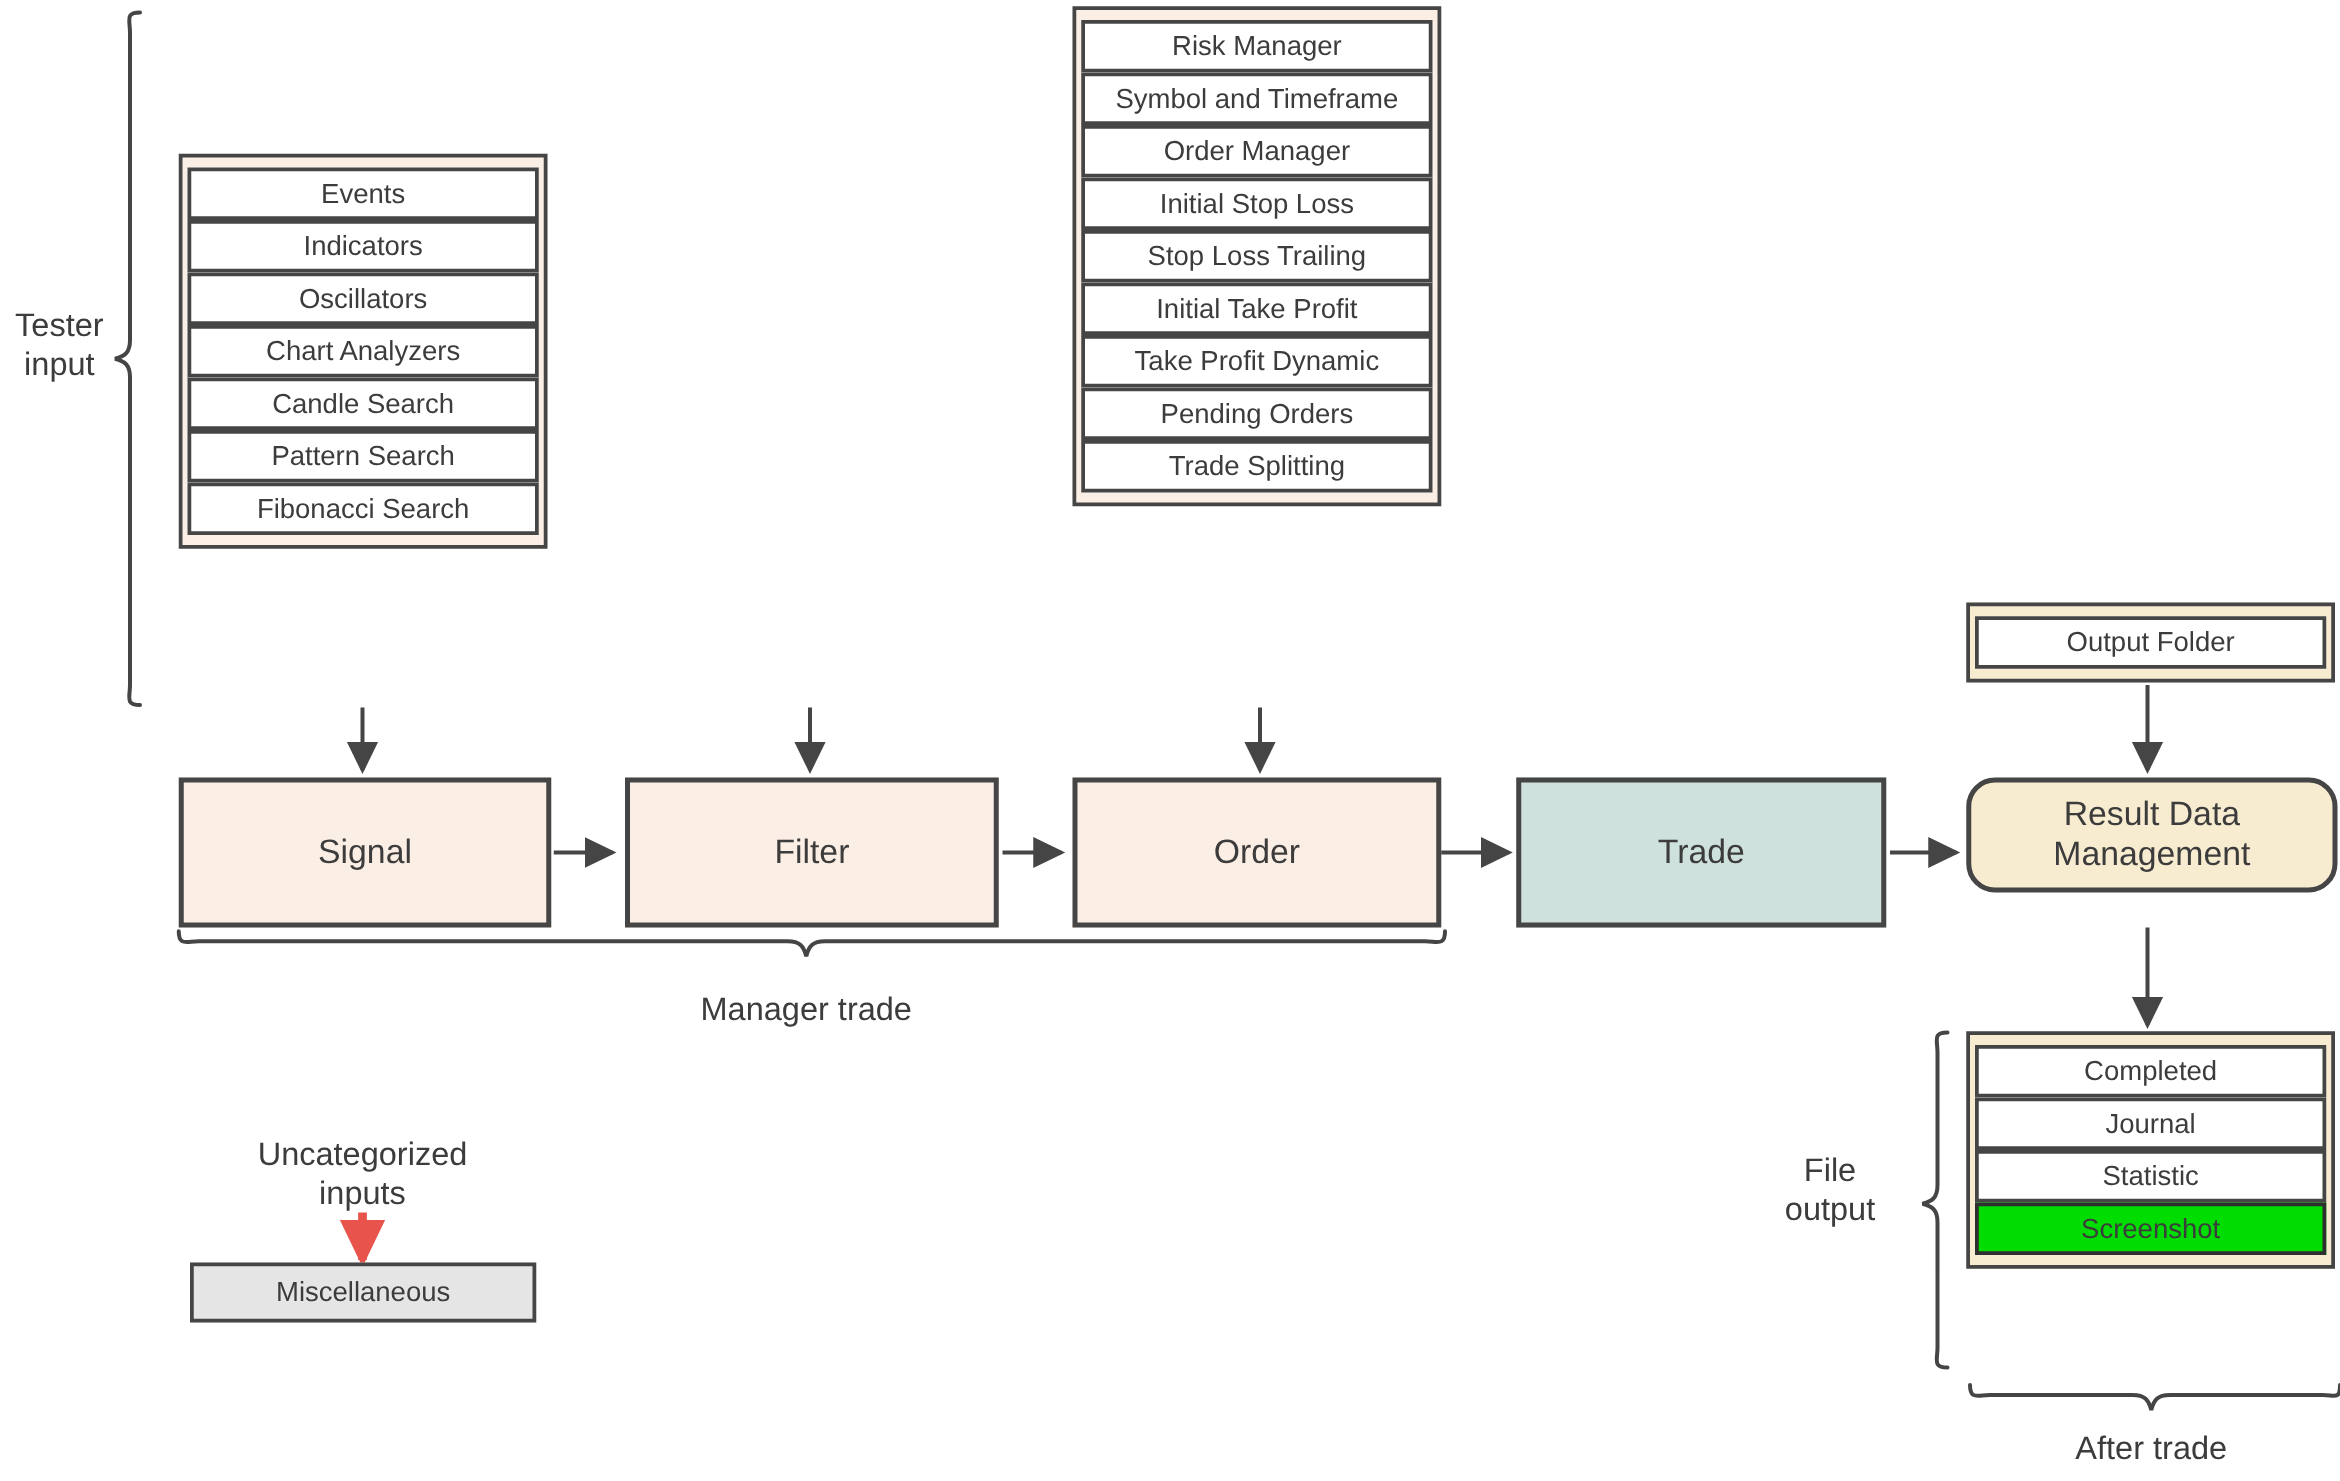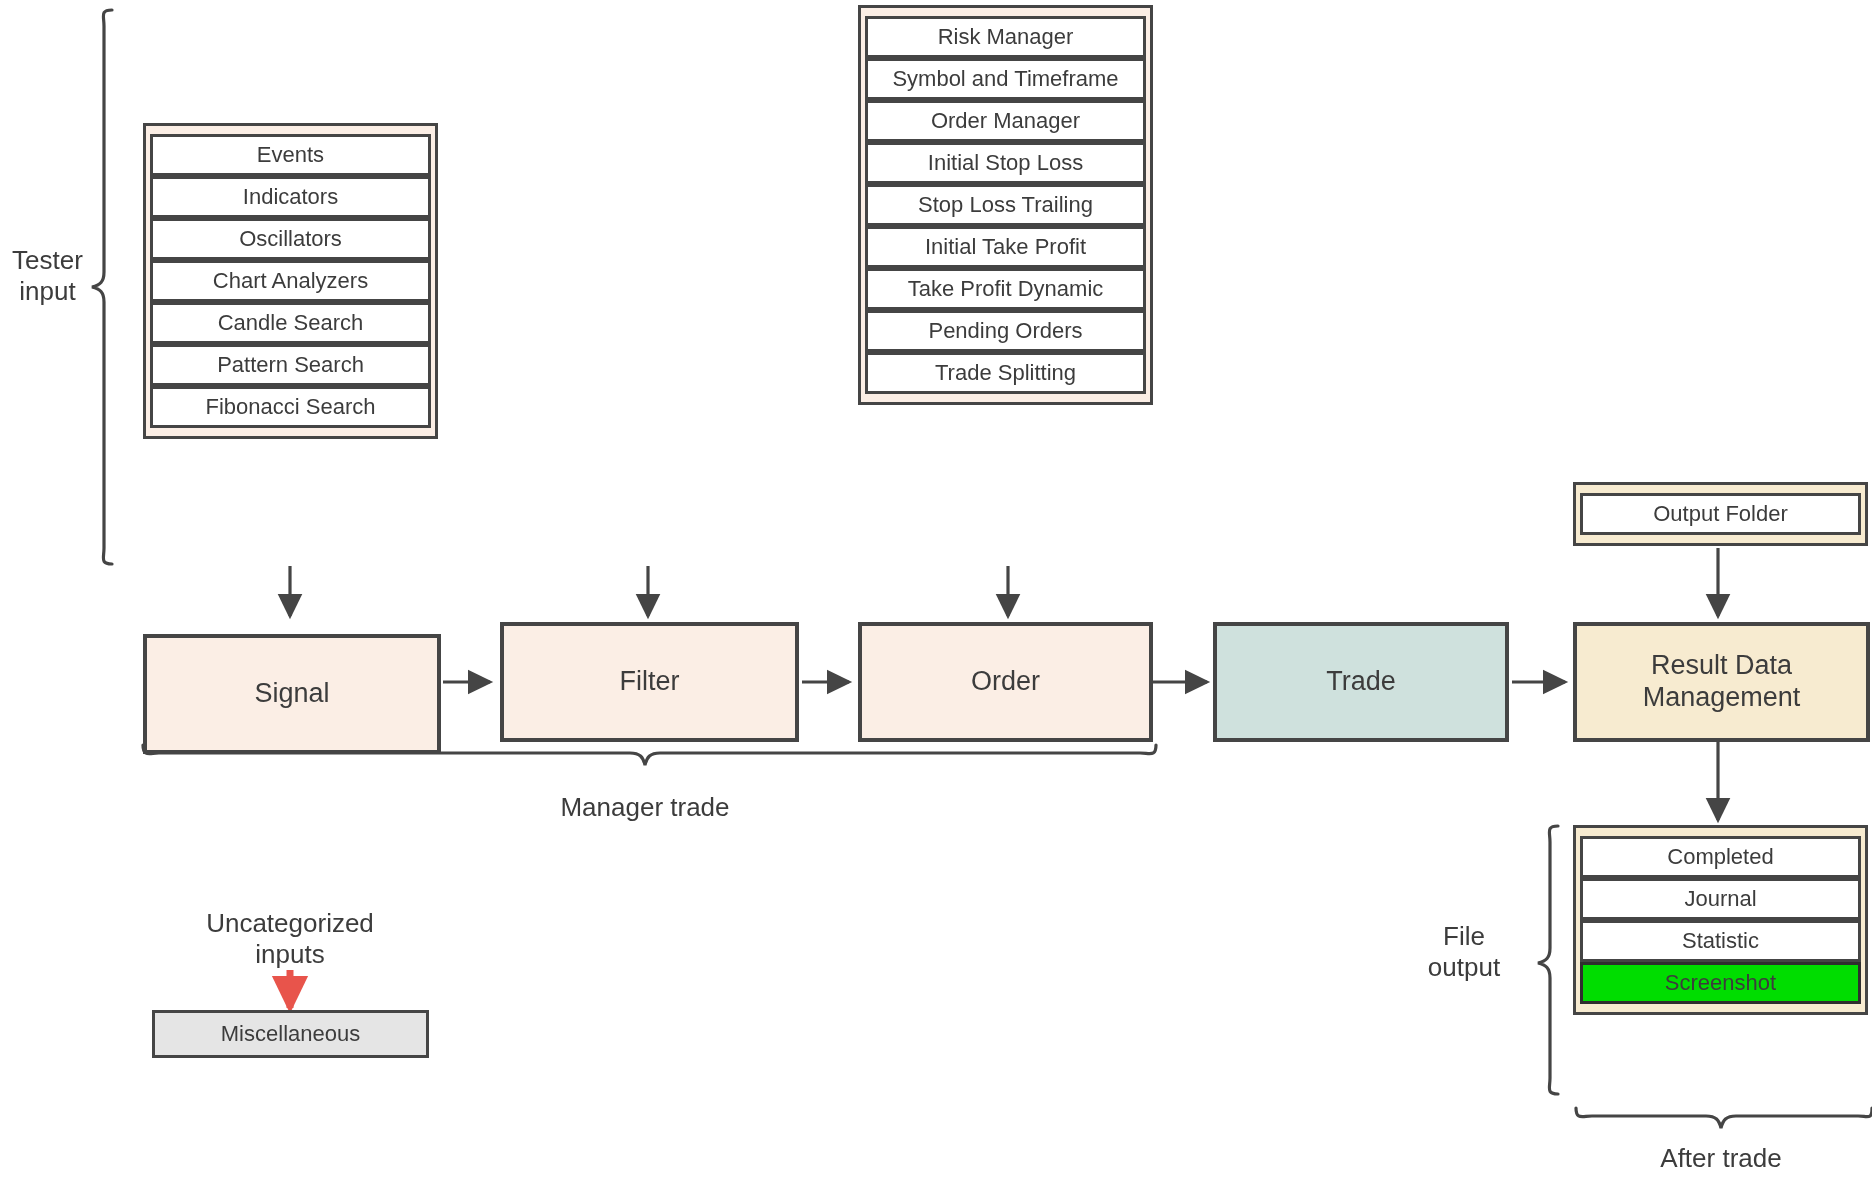--- a/index.html
+++ b/index.html
@@ -158,25 +158,25 @@
     <div class="item">Output Folder</div>
   </div>
 
   <div class="group cream" style="left:1573px; top:825px; width:295px;">
     <div class="item">Completed</div>
     <div class="item">Journal</div>
     <div class="item">Statistic</div>
     <div class="item green">Screenshot</div>
   </div>
 
-  <div class="stagebox" style="left:143px; top:622px; width:298px; height:120px;margin-top:12px;">Signal</div>
+  <div class="stagebox" style="left:143px; top:622px; width:298px; height:120px;">Signal</div>
   <div class="stagebox" style="left:500px; top:622px; width:299px; height:120px;">Filter</div>
   <div class="stagebox" style="left:858px; top:622px; width:295px; height:120px;">Order</div>
   <div class="stagebox teal" style="left:1213px; top:622px; width:296px; height:120px;">Trade</div>
-  <div class="stagebox cream" style="left:1573px; top:622px; width:297px; height:120px;">Result Data
+  <div class="stagebox cream" style="left:1573px; top:622px; width:297px; height:92px;border-radius:23px;">Result Data
 Management</div>
 
   <div class="plainbox" style="left:152px; top:1010px; width:277px; height:48px;">Miscellaneous</div>
 
   <div class="label" style="left:180px; top:908px; width:220px;">Uncategorized
 inputs</div>
 
   <div class="label" style="left:0px; top:245px; width:95px;">Tester
 input</div>
 

